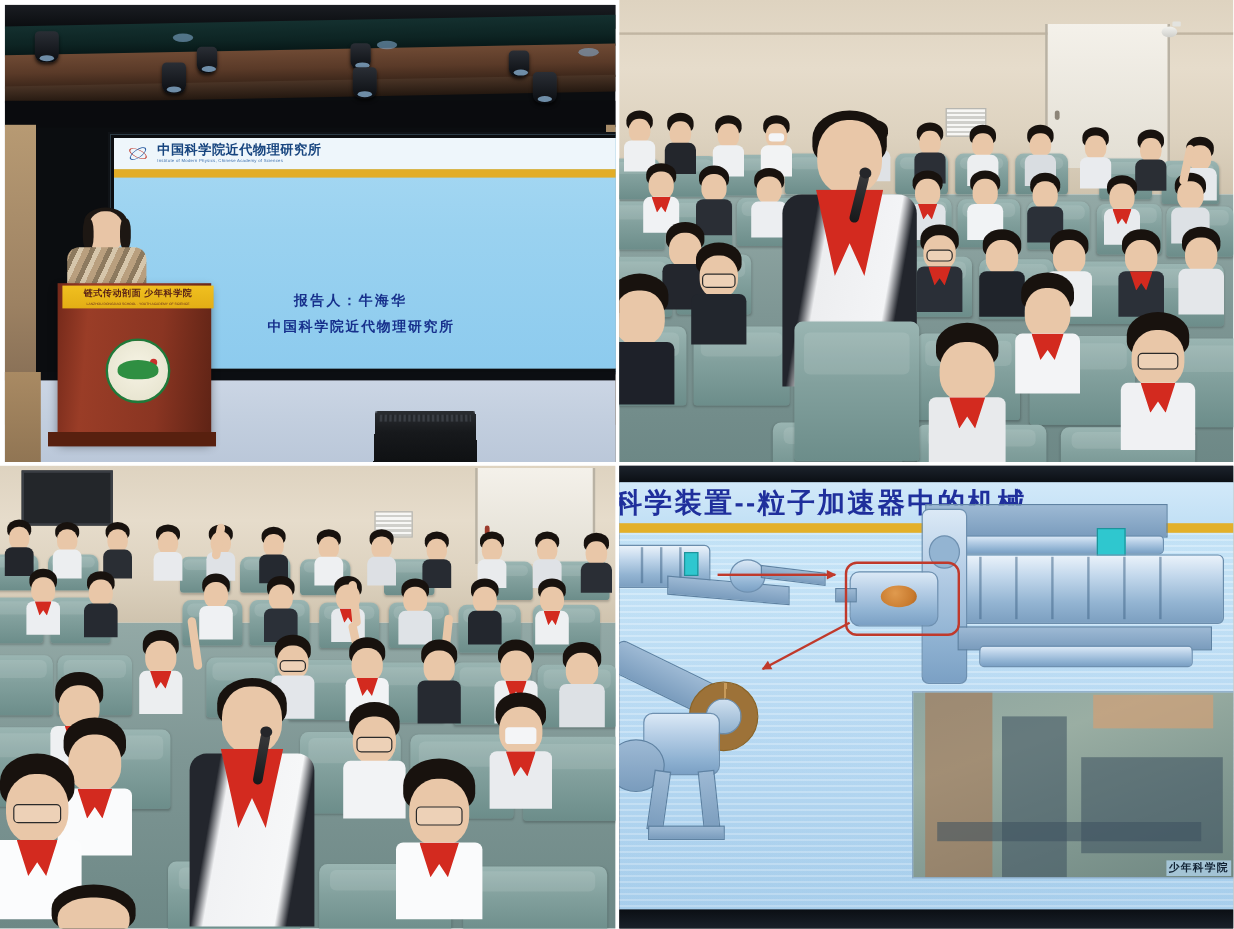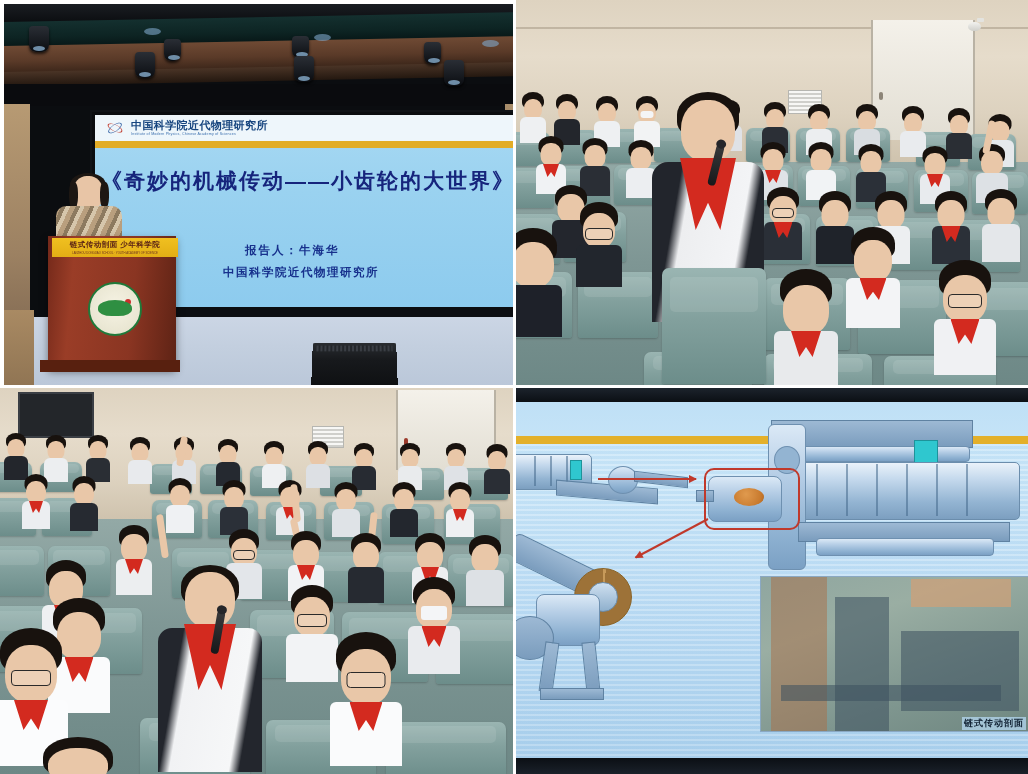--- a/index.html
+++ b/index.html
@@ -212,21 +212,20 @@
     <div class="screen">
       <div class="scr-inner"></div>
       <div class="scr-logorow">
         <span class="scr-logomark"></span>
         <span class="scr-logotext">
           <span class="cn">中国科学院近代物理研究所</span>
           <span class="en">Institute of Modern Physics, Chinese Academy of Sciences</span>
         </span>
       </div>
       <div class="scr-goldbar"></div>
-      <div class="scr-title">《奇妙的机械传动——小齿轮的大世界》</div>
       <div class="scr-sub1">报告人：牛海华</div>
       <div class="scr-sub2">中国科学院近代物理研究所</div>
     </div>
 
     <div class="stagefloor"></div>
     <div class="floorL"></div>
 
     <div class="speaker">
       <span class="sp-hair"></span>
       <span class="sp-head"></span>
@@ -733,20 +732,23 @@
         </div>
     </div>
   </div>
 
   <div class="quad" id="q-br">
     <div class="br-bg"></div>
     <div class="br-bezel-top"></div>
     <div class="br-screen">
       <div class="br-stripes"></div>
 
+      <div class="br-titlebar">
+        <span class="br-title">科学装置--粒子加速器中的机械</span>
+      </div>
       <div class="br-gold"></div>
 
       <div class="cad">
         <div class="cad-cyl" style="left:-8px;top:52px;width:82px;height:34px;"></div>
         <div class="cad-rib" style="left:18px;top:54px;height:30px;"></div>
         <div class="cad-rib" style="left:34px;top:54px;height:30px;"></div>
         <div class="cad-rib" style="left:50px;top:54px;height:30px;"></div>
         <div class="cad-teal" style="left:54px;top:58px;width:10px;height:18px;"></div>
         <div class="cad-dark" style="left:40px;top:82px;width:100px;height:14px;transform:skewY(5deg);"></div>
         <div class="cad-body" style="left:92px;top:64px;width:28px;height:26px;border-radius:50%;"></div>
@@ -789,19 +791,19 @@
         <div class="cad-dark" style="left:68px;top:240px;width:12px;height:50px;transform:rotate(-6deg);"></div>
         <div class="cad-dark" style="left:24px;top:286px;width:62px;height:10px;"></div>
       </div>
 
       <div class="inset" style="left:244px;top:174px;width:268px;height:154px;">
         <span class="warm" style="left:10px;top:0;width:56px;height:154px;"></span>
         <span class="machine" style="left:74px;top:20px;width:54px;height:134px;"></span>
         <span class="machine" style="left:140px;top:54px;width:118px;height:80px;"></span>
         <span class="warm" style="left:150px;top:2px;width:100px;height:28px;background:rgba(205,160,120,.75);"></span>
         <span class="machine" style="left:20px;top:108px;width:220px;height:16px;"></span>
-        <span class="lbl">链式传动剖面</span>
+        <span class="lbl">少年科学院</span>
       </div>
     </div>
     <div class="br-bezel-bot"></div>
   </div>
 
 </div>
 
 </body></html>

